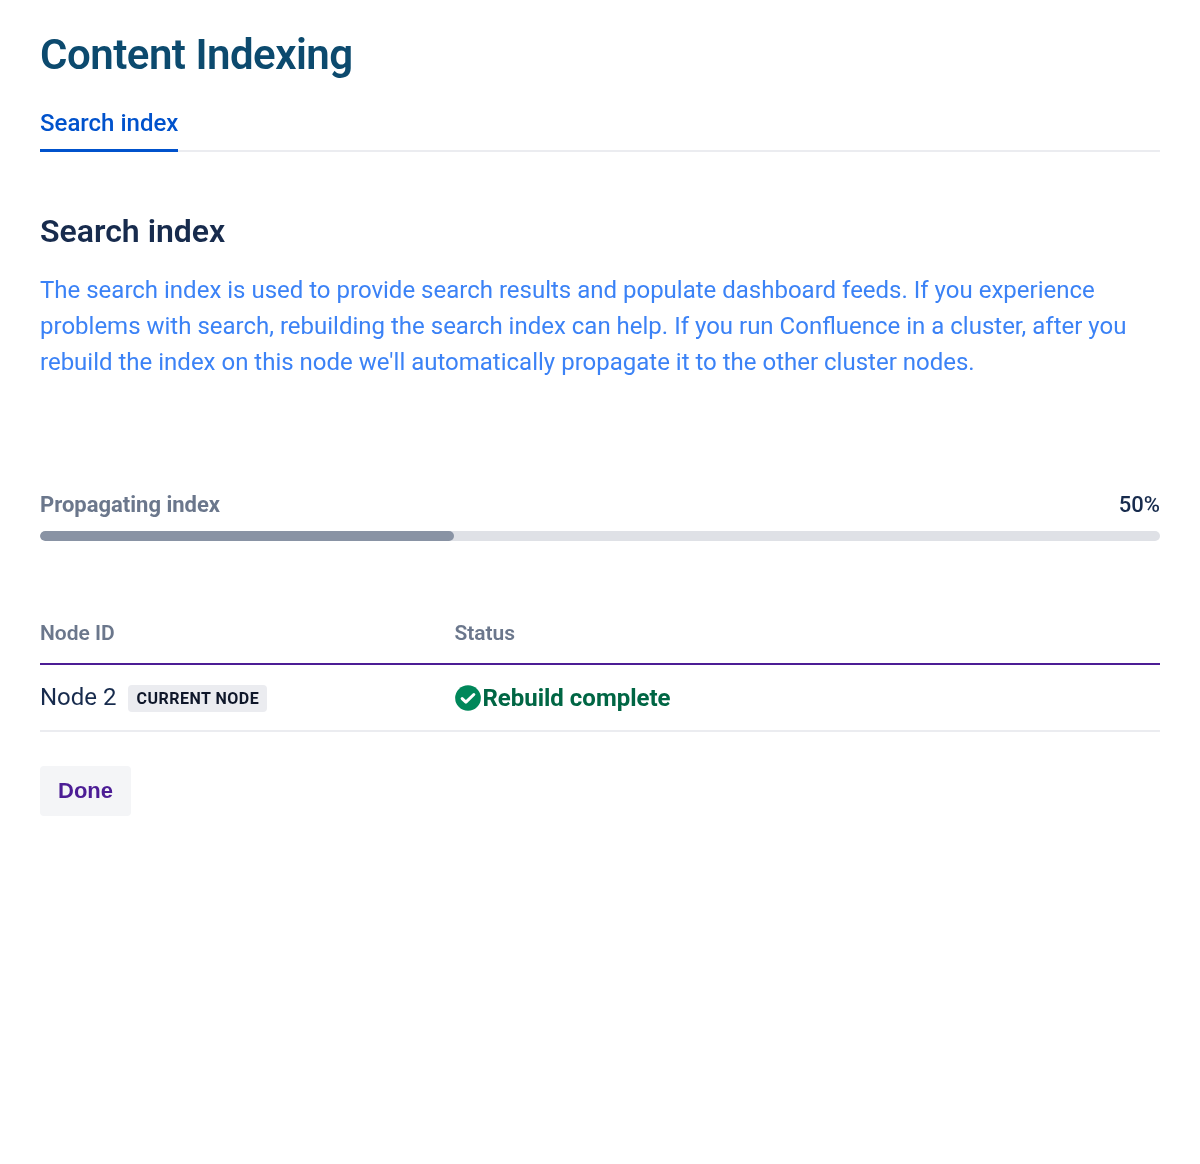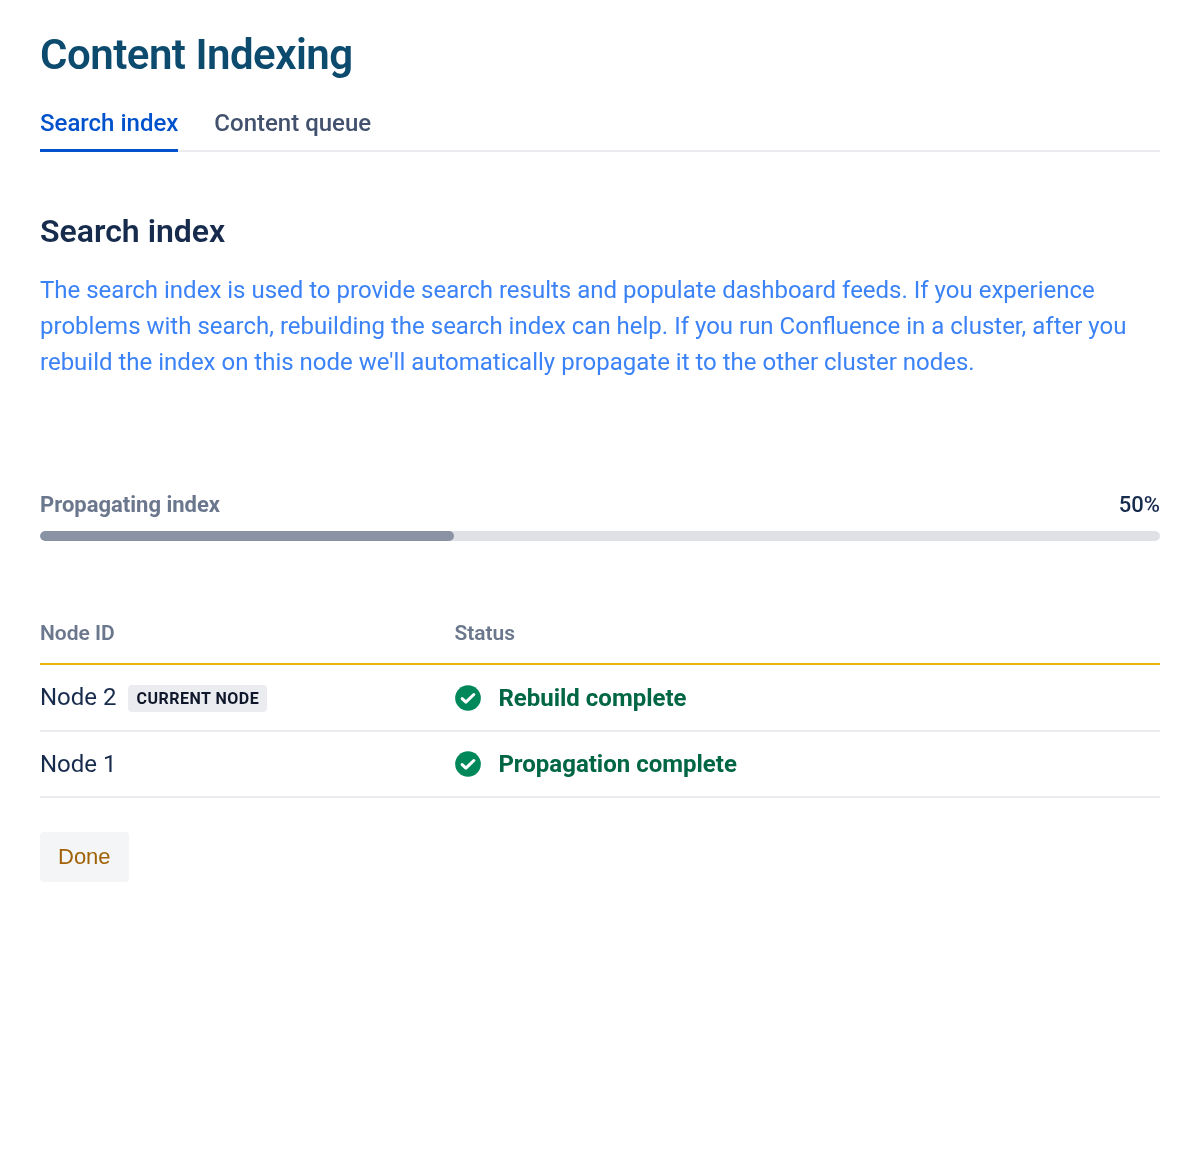--- a/index.html
+++ b/index.html
@@ -85,21 +85,21 @@
     table.nodes {
       width: 100%;
       border-collapse: collapse;
     }
     table.nodes th {
       text-align: left;
       font-size: 21px;
       font-weight: 600;
       color: #6b778c;
       padding: 0 0 18px 0;
-      border-bottom: 2px solid #eab308;
+      border-bottom: 2px solid #4c1d95;
     }
     table.nodes td {
       padding: 18px 0;
       border-bottom: 2px solid #ebecf0;
       font-size: 24px;
       color: #172b4d;
       vertical-align: middle;
     }
     .node-col {
       width: 37%;
@@ -111,53 +111,51 @@
       letter-spacing: 0.5px;
       color: #0f172a;
       background: #ebecf0;
       border-radius: 4px;
       padding: 4px 8px;
       vertical-align: middle;
       margin-left: 6px;
     }
     .status-cell {
       display: flex;
-      gap: 16px;
     }
     .status-text {
       font-size: 24px;
       font-weight: 700;
     }
     .status-success .status-text { color: #006644; }
     .status-waiting .status-text { color: #0052cc; }
     .icon-svg {
       flex-shrink: 0;
     }
     .done-btn {
       margin-top: 34px;
       font-size: 22px;
-      font-weight: 400;
-      color: #a16207;
+      font-weight: 700;
+      color: #4c1d95;
       background: #f4f5f7;
       border: none;
       border-radius: 4px;
       padding: 12px 18px;
       cursor: not-allowed;
     }
   </style>
 </head>
 <body>
 
 
 
 <h1 class="page-title">Content Indexing</h1>
 
 <div class="tabs">
   <div class="tab active">Search index</div>
-  <div class="tab">Content queue</div>
 </div>
 
 <h2 class="section-title">Search index</h2>
 <p class="section-desc">The search index is used to provide search results and populate dashboard feeds. If you experience problems with search, rebuilding the search index can help. If you run Confluence in a cluster, after you rebuild the index on this node we'll automatically propagate it to the other cluster nodes.</p>
 
 <div class="progress-row">
   <span class="progress-label">Propagating index</span>
   <span class="progress-pct">50%</span>
 </div>
 <div class="progress-bar">
@@ -177,31 +175,19 @@
         <td>
           <div class="status-cell status-success">
             <svg class="icon-svg" width="28" height="28" viewBox="0 0 24 24">
               <circle cx="12" cy="12" r="11" fill="#00875a"></circle>
               <path d="M7 12.5 L10.2 15.5 L17 9" stroke="#ffffff" stroke-width="2.6" fill="none" stroke-linecap="round" stroke-linejoin="round"></path>
             </svg>
             <span class="status-text">Rebuild complete</span>
           </div>
         </td>
       </tr>
-      <tr>
-        <td class="node-col"><span>Node 1</span></td>
-        <td>
-          <div class="status-cell status-success">
-            <svg class="icon-svg" width="28" height="28" viewBox="0 0 24 24">
-              <circle cx="12" cy="12" r="11" fill="#00875a"></circle>
-              <path d="M7 12.5 L10.2 15.5 L17 9" stroke="#ffffff" stroke-width="2.6" fill="none" stroke-linecap="round" stroke-linejoin="round"></path>
-            </svg>
-            <span class="status-text">Propagation complete</span>
-          </div>
-        </td>
-      </tr>
     </tbody>
 </table>
 
 <button class="done-btn" disabled="">Done</button>
 
 
 
 
 </body></html>

